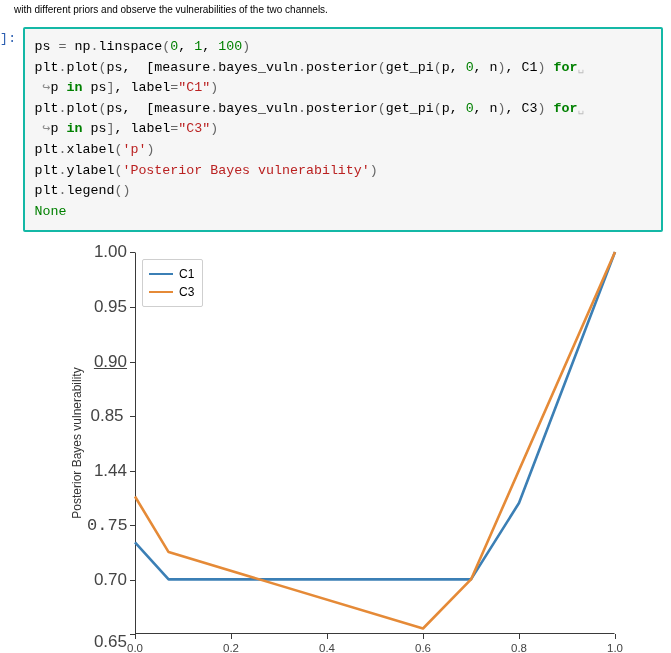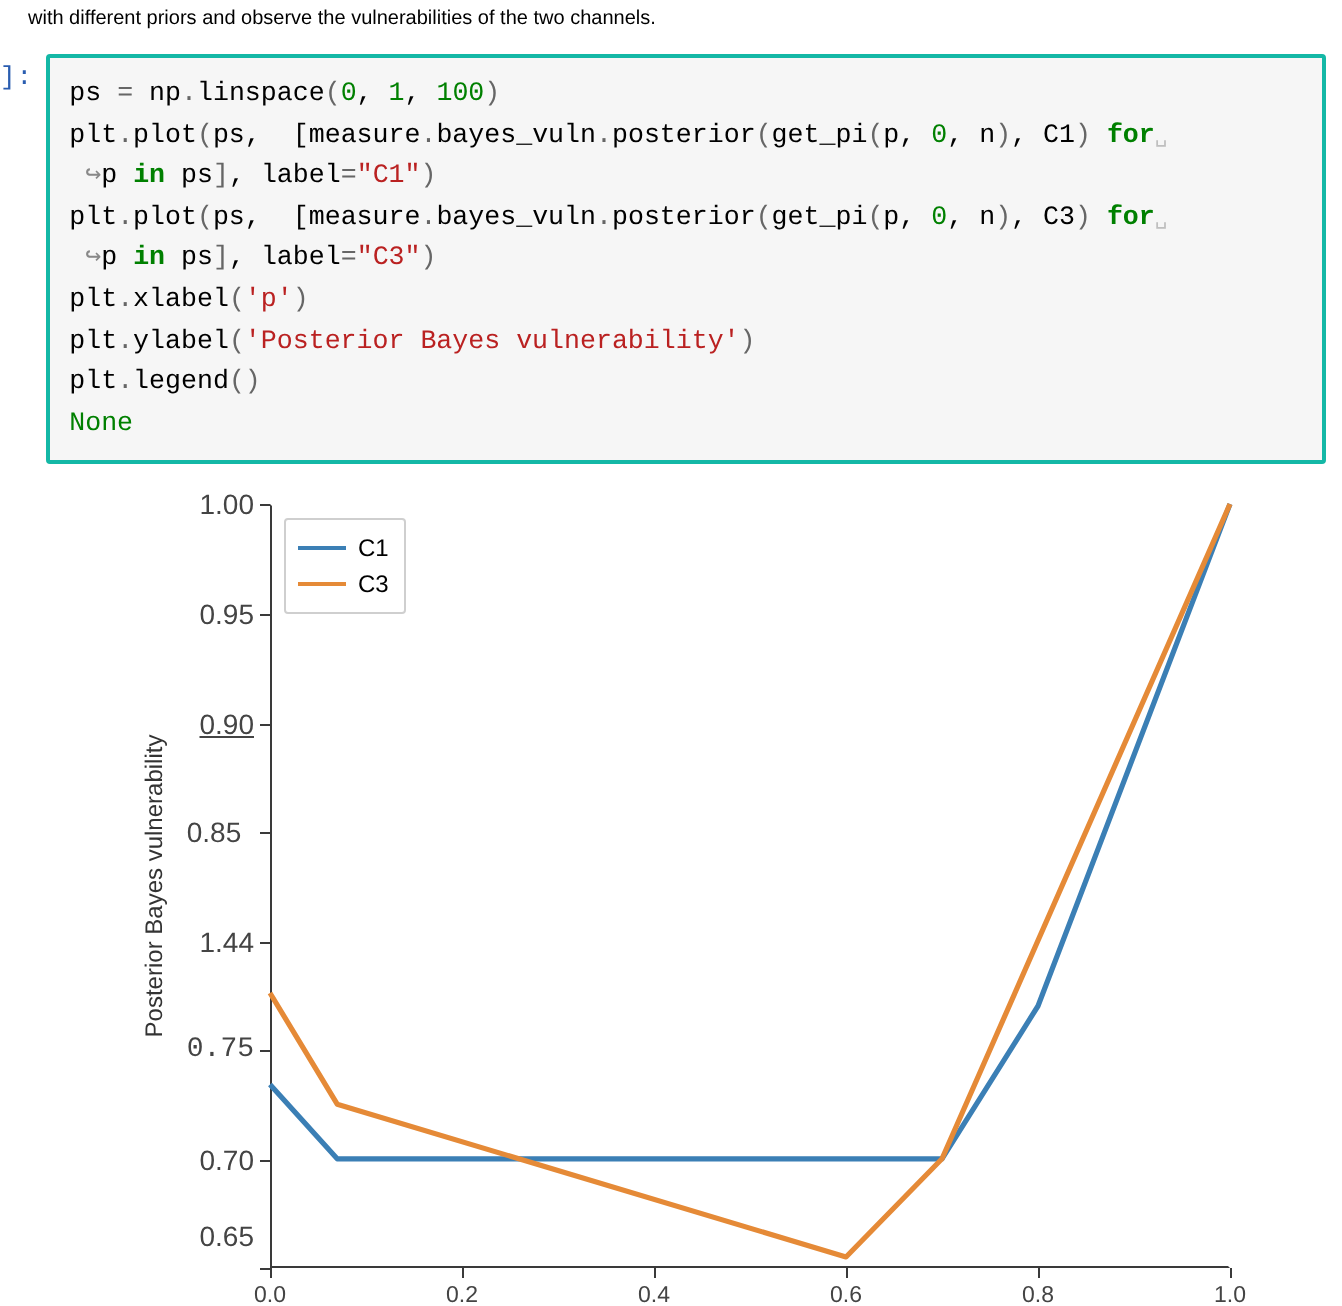--- a/index.html
+++ b/index.html
@@ -85,21 +85,21 @@
       background: #3a3a3a;
     }
     .lbl-x {
       position: absolute;
       font-size: 11.5px;
       color: #444;
       transform: translateX(-50%);
     }
     .lbl-y {
       position: absolute;
-      font-size: 14px;
+      font-size: 17px;
       color: #444;
       transform: translateY(-50%);
       text-align: right;
       width: 40px;
     }
     .axis-title-y {
       position: absolute;
       font-size: 12px;
       color: #333;
       transform: rotate(-90deg) translateX(-50%);
@@ -179,21 +179,21 @@
       <div class="lbl-x" style="left: 181px; top: 404px;">0.2</div>
       <div class="tick-x" style="left: 277px; top: 396px;"></div>
       <div class="lbl-x" style="left: 277px; top: 404px;">0.4</div>
       <div class="tick-x" style="left: 373px; top: 396px;"></div>
       <div class="lbl-x" style="left: 373px; top: 404px;">0.6</div>
       <div class="tick-x" style="left: 469px; top: 396px;"></div>
       <div class="lbl-x" style="left: 469px; top: 404px;">0.8</div>
       <div class="tick-x" style="left: 565px; top: 396px;"></div>
       <div class="lbl-x" style="left: 565px; top: 404px;">1.0</div>
       <div class="tick-y" style="top: 396px; left: 80px;"></div>
-      <div class="lbl-y" style="top: 380px; left: 37px;">0.65</div>
+      <div class="lbl-y" style="top: 404px; left: 37px;">0.65</div>
       <div class="tick-y" style="top: 341.429px; left: 80px;"></div>
       <div class="lbl-y" style="top: 341.429px; left: 37px;">0.70</div>
       <div class="tick-y" style="top: 286.857px; left: 80px;"></div>
       <div class="lbl-y" style="top: 286.857px; left: 37px; font-family: Liberation Mono, monospace;">0.75</div>
       <div class="tick-y" style="top: 232.286px; left: 80px;"></div>
       <div class="lbl-y" style="top: 232.286px; left: 37px;">1.44</div>
       <div class="tick-y" style="top: 177.714px; left: 80px;"></div>
       <div class="lbl-y" style="top: 177.714px; left: 37px; text-align: center;">0.85</div>
       <div class="tick-y" style="top: 123.143px; left: 80px;"></div>
       <div class="lbl-y" style="top: 123.143px; left: 37px; text-decoration: underline;">0.90</div>

